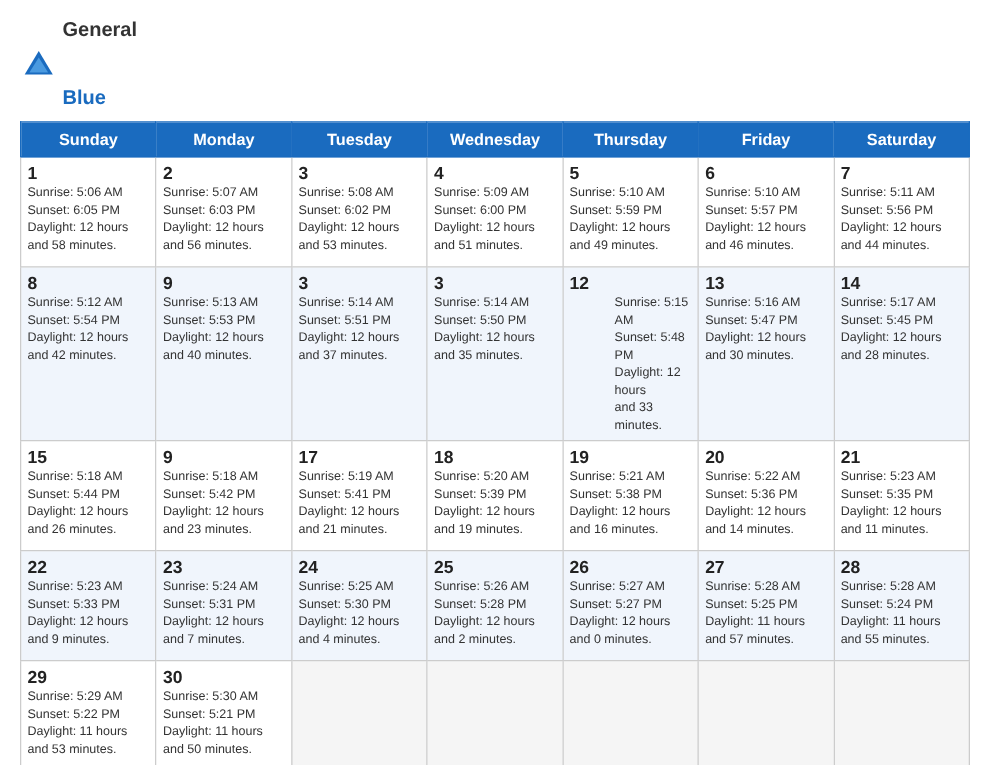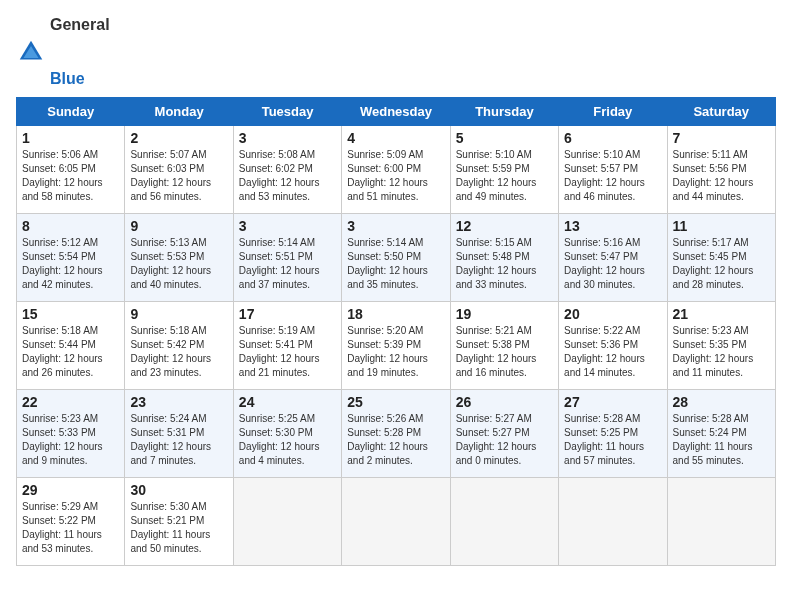--- a/index.html
+++ b/index.html
@@ -203,34 +203,34 @@
         </td>
         <td>
           <span class="day-num">3</span>
           <div class="day-info" style="white-space: pre-line;">Sunrise: 5:14 AM
 Sunset: 5:50 PM
 Daylight: 12 hours
 and 35 minutes.</div>
         </td>
         <td>
           <span class="day-num">12</span>
-          <div class="day-info" style="white-space: pre-line;">Sunrise: 5:15 AM
+          <div class="day-info" style="white-space: pre-line; margin-left: 36px;">Sunrise: 5:15 AM
 Sunset: 5:48 PM
 Daylight: 12 hours
 and 33 minutes.</div>
         </td>
         <td>
           <span class="day-num">13</span>
           <div class="day-info" style="white-space: pre-line;">Sunrise: 5:16 AM
 Sunset: 5:47 PM
 Daylight: 12 hours
 and 30 minutes.</div>
         </td>
         <td>
-          <span class="day-num">11</span>
+          <span class="day-num">14</span>
           <div class="day-info" style="white-space: pre-line;">Sunrise: 5:17 AM
 Sunset: 5:45 PM
 Daylight: 12 hours
 and 28 minutes.</div>
         </td>
       </tr>
       <tr>
         <td>
           <span class="day-num">15</span>
           <div class="day-info" style="white-space: pre-line;">Sunrise: 5:18 AM

